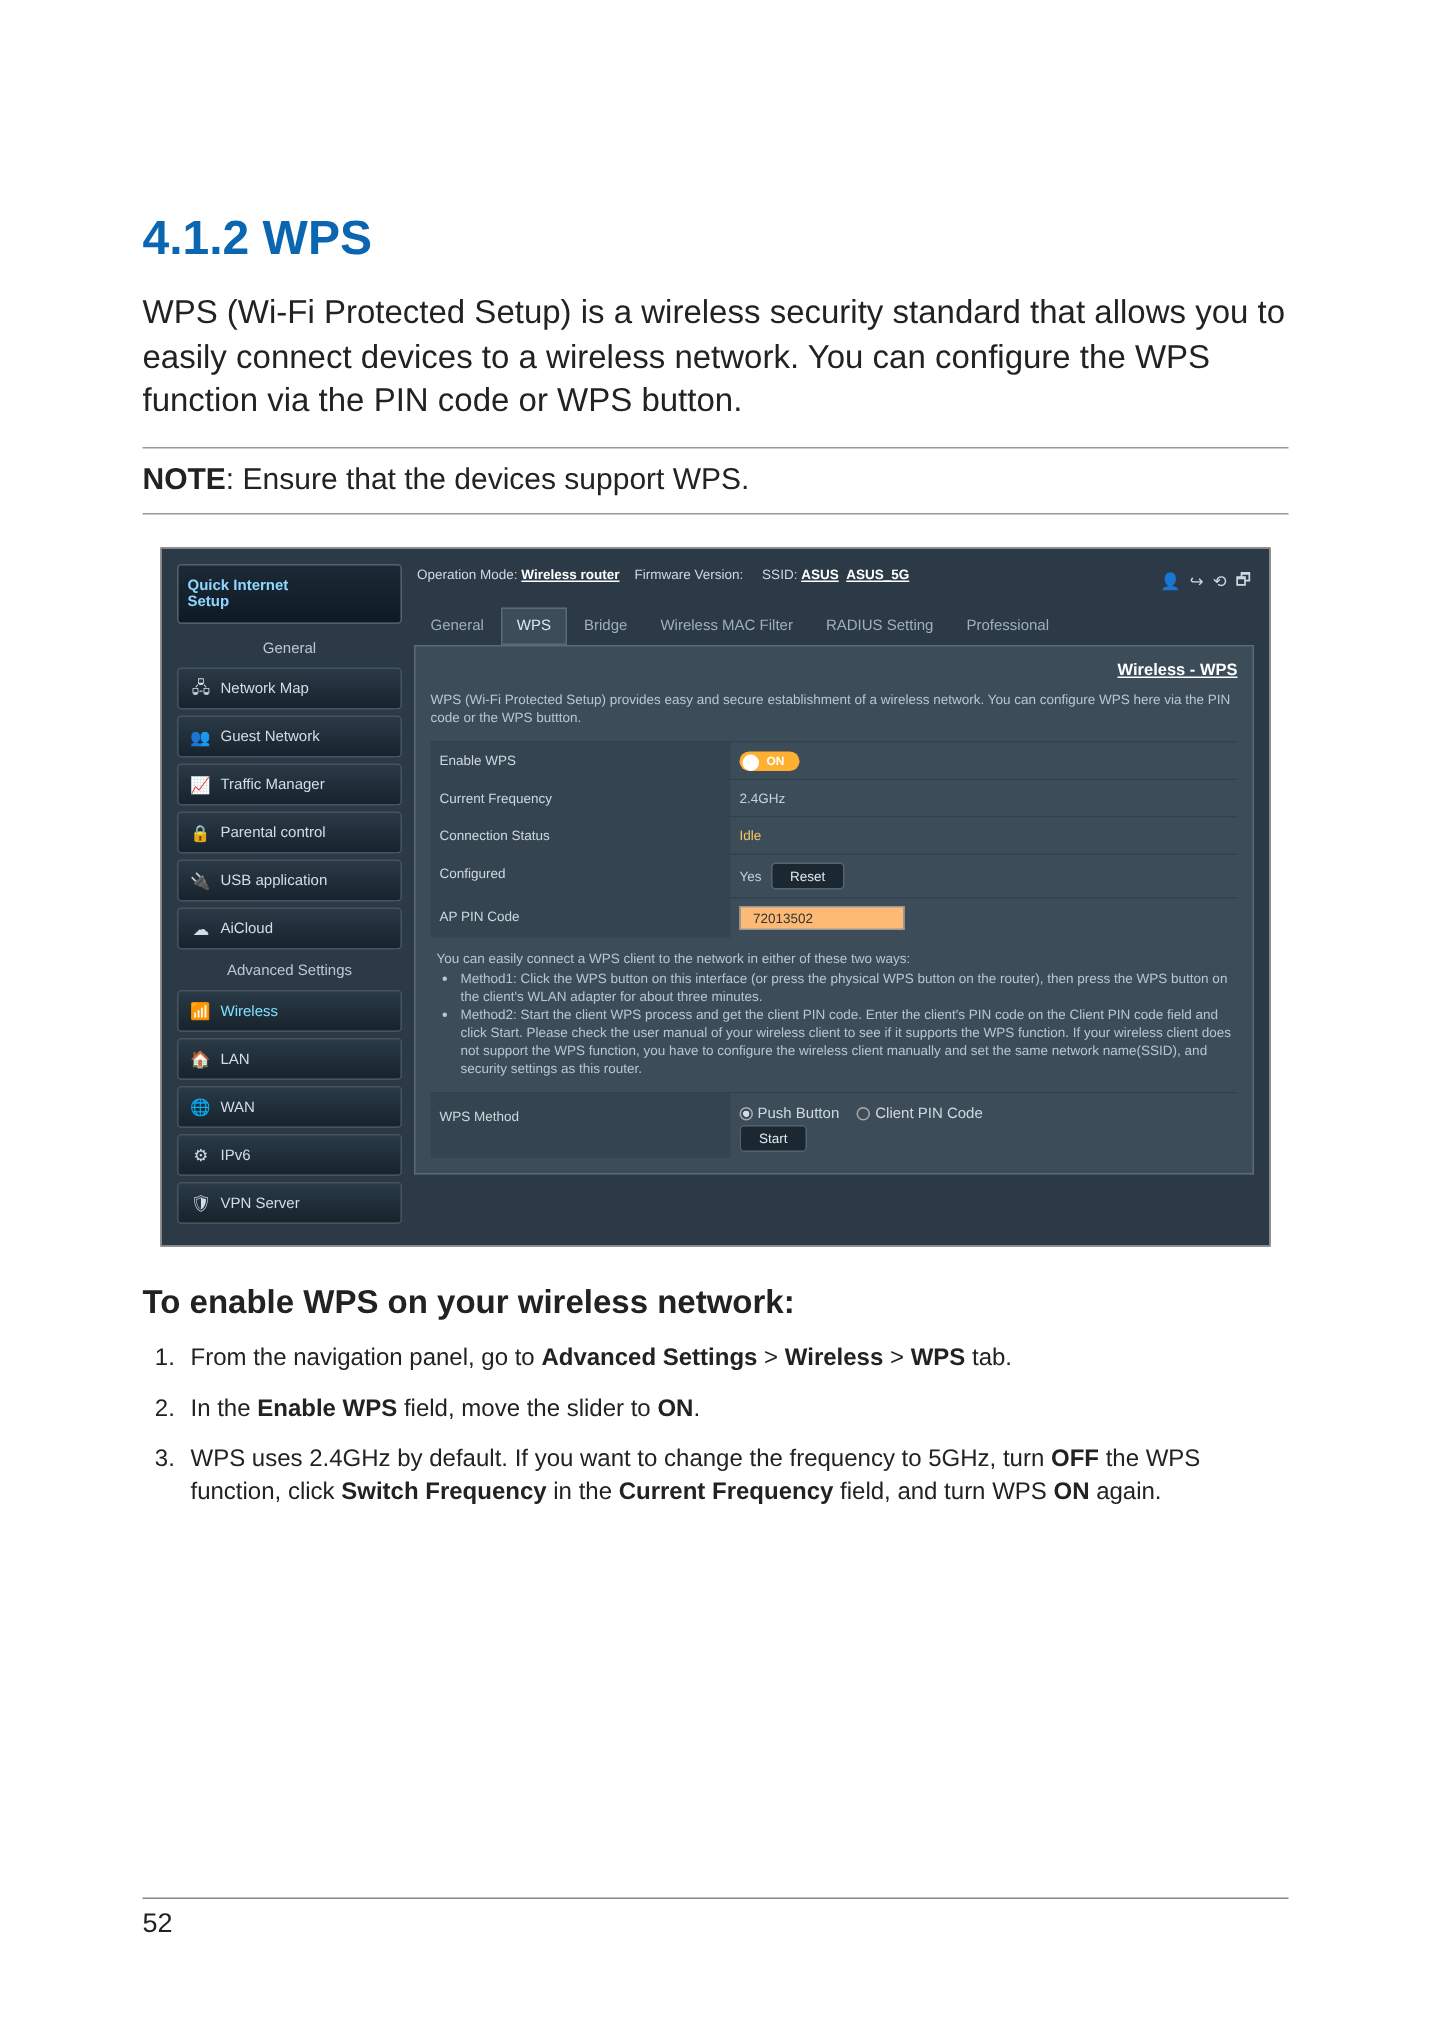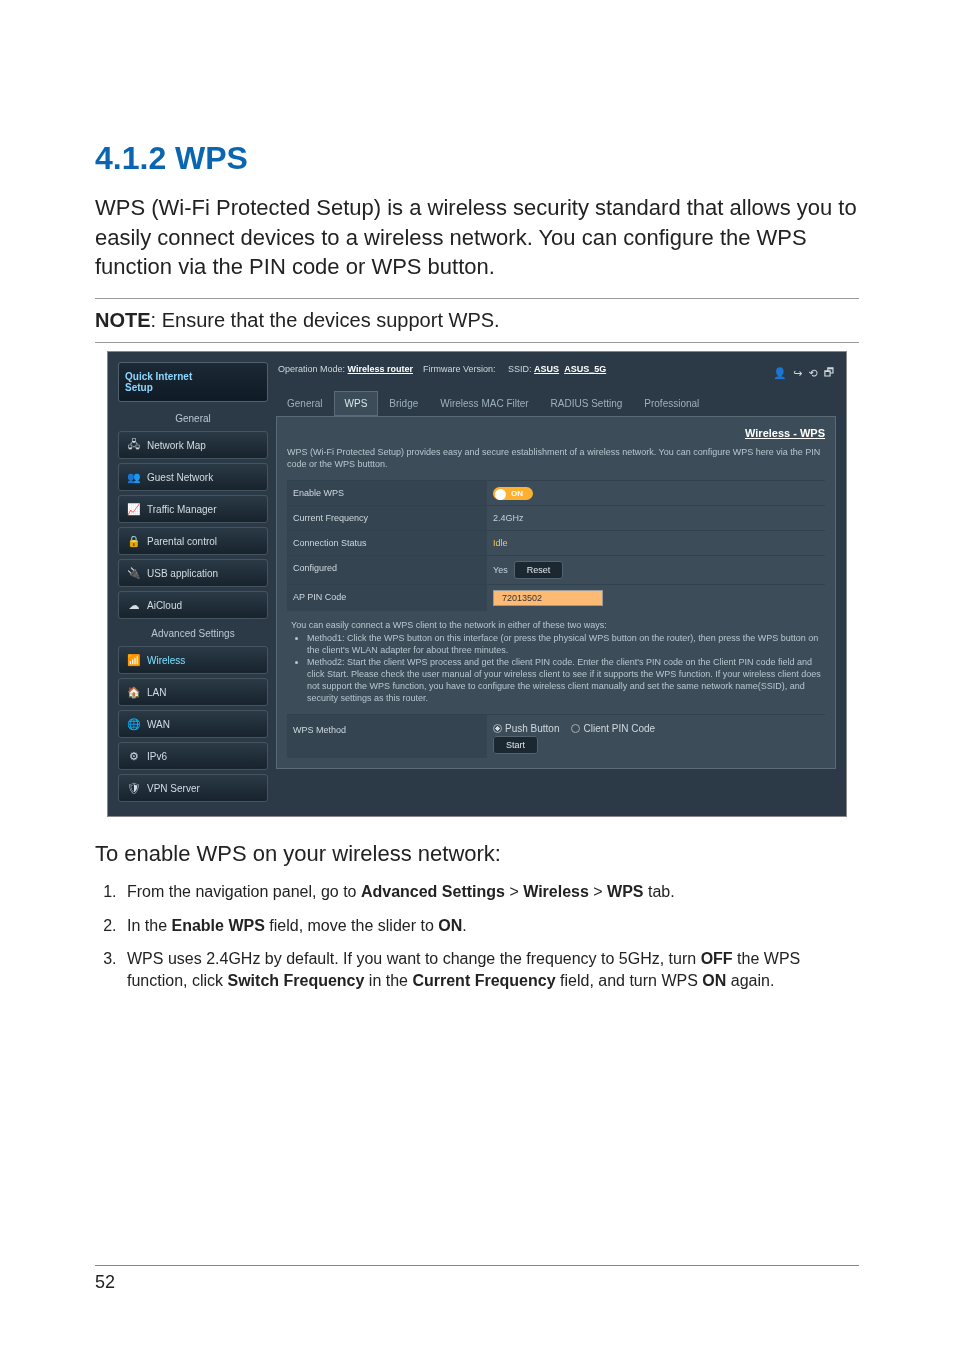--- a/index.html
+++ b/index.html
@@ -21,21 +21,21 @@
   .intro {
     font-size: 22px;
     line-height: 1.35;
     margin-bottom: 16px;
   }
   .note-box {
     border-top: 1px solid #999;
     border-bottom: 1px solid #999;
     padding: 10px 0;
     font-size: 20px;
-    margin-bottom: 8px;
+    margin-bottom: 22px;
   }
   .screenshot {
     width: 740px;
     margin: 0 auto 24px auto;
     border: 1px solid #888;
     background: #2b3a46;
     padding: 10px;
     font-size: 9px;
     color: #cfd8de;
   }
@@ -92,21 +92,21 @@
   .pin-input { background: #fdba74; color:#333; padding: 2px 8px; font-size:9px; border:1px solid #999; width:110px; }
   .methods { font-size: 9px; color: #b8c6ce; padding: 8px 4px 10px; line-height: 1.35; }
   .methods ul { margin-left: 16px; }
   .wps-method-row { display:flex; border-top:1px solid #32424d; }
   .wps-method-row .k { width:200px; padding:10px 6px; background:#344450; font-size:9px; }
   .wps-method-row .v { flex:1; padding:8px 6px; background:#3c4d59; }
   .radio-row { font-size:10px; margin-bottom:6px; display:flex; gap:12px; }
   .radio-row label { display:flex; gap:3px; align-items:center; }
   .circle { width:9px;height:9px;border-radius:50%;border:1px solid #aaa;display:inline-block; }
   .circle.on { background: radial-gradient(#cde 40%, transparent 45%); }
-  .subhead { font-size: 22px; font-weight: 400; margin-bottom: 14px; }
+  .subhead { font-size: 22px; font-weight: 700; margin-bottom: 14px; }
   .steps { font-size: 16px; line-height: 1.35; }
   .steps li { margin-bottom: 12px; padding-left: 6px; }
   ol.steps { list-style: decimal; padding-left: 26px; }
   .footer-line {
     position: absolute;
     bottom: 56px;
     left: 95px;
     right: 95px;
     border-top: 1px solid #888;
     padding-top: 6px;

